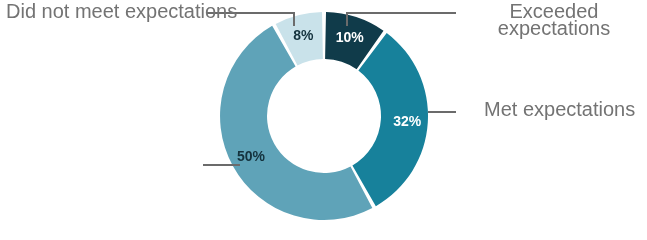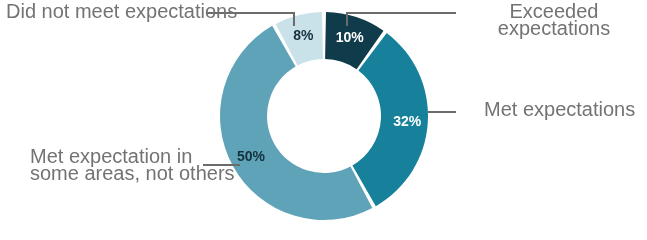--- a/index.html
+++ b/index.html
@@ -78,16 +78,14 @@
       </g>
 
   </svg>
 
   <div class="callout-label" id="label-did-not-meet">Did not meet expectations</div>
 
   <div class="callout-label" id="label-exceeded">Exceeded expectations</div>
 
   <div class="callout-label" id="label-met">Met expectations</div>
 
-  <div class="callout-label" id="label-some-areas">Met expectation in
-some areas, not others</div>
 
 </div>
 
 </body></html>

